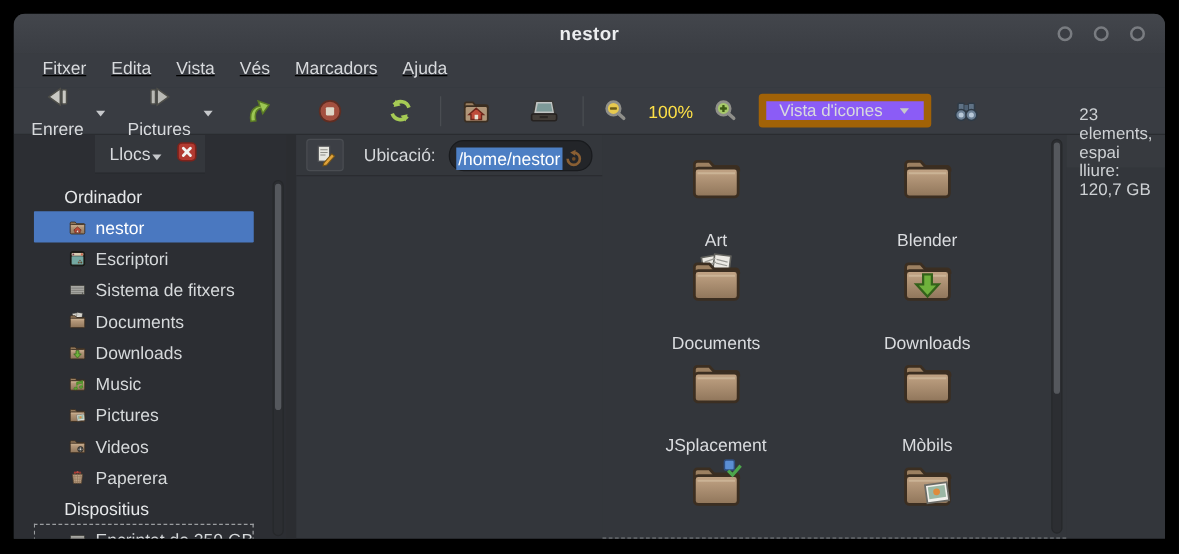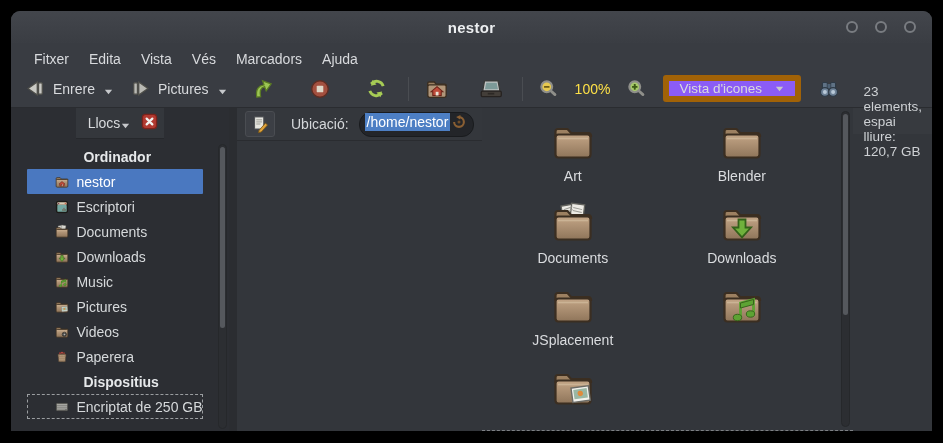--- a/index.html
+++ b/index.html
@@ -12,66 +12,66 @@
     display:flex; flex-direction:column;
   }
   
   .titlebar { height:32px; flex:0 0 32px; background:linear-gradient(#43464c,#3a3d43);
     display:flex; align-items:center; position:relative; }
   .title { position:absolute; left:0; right:0; text-align:center; color:#eceef0;
     font-size:15px; font-weight:bold; letter-spacing:.3px; }
   .winbtns { position:absolute; right:16px; top:0; height:32px; display:flex; align-items:center; gap:17px; }
   .winbtn { width:12px; height:12px; border-radius:50%; border:2px solid #797c81; background:#3a3d43; cursor:pointer; }
   
-  .menubar { height:27px; flex:0 0 27px; background:#393c42; display:flex; align-items:flex-end; padding-left:13px; }
+  .menubar { height:27px; flex:0 0 27px; background:#393c42; display:flex; align-items:flex-start; padding-left:13px;text-decoration:underline; }
   .menu-item { color:#d8dadd; font-size:14px; padding:3px 10px; cursor:default; }
   
   .toolbar { height:38px; flex:0 0 38px; background:#393c42; border-bottom:1px solid #2a2c30;
     display:flex; align-items:center; padding:0 8px; }
-  .tbtn { display:flex; align-items:center; gap:7px; padding:4px 6px; border-radius:3px; color:#d8dadd; font-size:14px; }
+  .tbtn { display:flex; align-items:center; gap:7px; padding:4px 6px; border-radius:3px; color:#d8dadd; font-size:14px;flex-direction:column; }
   .tbtn svg, .tbtn-icon svg { display:block; }
   .caret { width:11px; height:11px; display:inline-block; margin:0 10px 0 2px; }
   .tsep { width:1px; height:24px; background:#4a4d52; margin:0 9px; }
   .zoomlabel { color:#fde047; font-size:14px; margin:0 10px; }
   .combo { display:flex; align-items:center; gap:12px; height:27px; padding:0 10px;
     background:#8b5cf6; border:6px solid #a16207; border-radius:3px; color:#d8dadd; font-size:13.5px; margin:0 10px; }
   
   .content { flex:1; display:flex; min-height:0; }
   .sidebar { flex:0 0 218px; width:218px; background:#2c2e33; display:flex; flex-direction:column; position:relative;align-items:center; }
   .sidebar-header { height:31px; flex:0 0 31px; background:#34373c; border-bottom:1px solid #26282c;
     display:flex; align-items:center; padding:0 6px 0 12px; color:#d8dadd; font-size:14px; }
   .sidebar-header .spacer { flex:1; }
   .pane-caret { width:11px; height:11px; margin-right:10px; }
   .sidebar-list { flex:1; overflow:hidden; padding-top:5px; position:relative; }
   .srow { height:25px; display:flex; align-items:center; font-size:14px; color:#d6d9db;
     padding-left:27px; gap:6px; margin-right:10px; }
-  .srow.header { font-weight:bold; color:#e6e8ea; padding-left:24px;margin-left:32px; }
+  .srow.header { font-weight:normal; color:#e6e8ea; padding-left:24px; }
   .srow.selected { background:#4a78c0; color:#fff; border-radius:1px; }
   .srow.cut { outline:1px dashed #9a9da0; outline-offset:-1px; }
   .srow .sicon { width:16px; height:16px; flex:0 0 16px; }
   .srow .sicon svg { width:16px; height:16px; display:block; }
   .splitter { flex:0 0 8px; background:#2b2d31; cursor:col-resize; }
   
   .main { flex:1; display:flex; min-width:0; position:relative; }
   .pathbar { height:33px; flex:0 0 33px; background:#34373c; border-bottom:1px solid #2a2c30;
     display:flex; align-items:center; padding:0 8px; gap:10px; }
   .pathbtn { width:30px; height:26px; border:1px solid #4a4d52; border-radius:3px; background:#3c3f45;
     display:flex; align-items:center; justify-content:center; }
   .pathlabel { color:#d4d7da; font-size:14px; margin-left:6px; }
   .entry { flex:1; height:25px; background:#232529; border:1px solid #191b1e; border-radius:12px;
-    display:flex; align-items:flex-start; padding:0 5px; }
+    display:flex; align-items:flex-end; padding:0 5px; }
   .entry .seltext { background:#4d7fc4; color:#fff; font-size:14px; padding:1px 2px; }
   .entry .goicon { margin-left:auto; width:18px; height:18px; }
   
   .iconview { flex:1; position:relative; background:#33363b; border-bottom:1px dashed #7d8084; overflow:hidden; }
   .grid { display:flex; flex-wrap:wrap; padding:10px 0 0 6px; width:676px; }
   .cell { width:169px; height:82px; display:flex; flex-direction:column; align-items:center; cursor:default; }
   .cell .ficon { width:48px; height:48px; }
   .cell .ficon svg { width:48px; height:48px; display:block; }
-  .cell .flabel { margin-top:2px; font-size:14px; color:#dadcdf; text-align:left; }
+  .cell .flabel { margin-top:18px; font-size:14px; color:#dadcdf; text-align:left; }
   .vscroll { position:absolute; top:3px; bottom:3px; right:3px; width:9px; background:#2c2e32;
     border-radius:5px; border:1px solid #26282b; }
   .vscroll .handle { position:absolute; top:2px; left:1px; width:5px; height:64%; background:#55585d; border-radius:3px; }
   .sidebar .vscroll { top:36px; bottom:2px; right:2px; }
   
   .statusbar { height:26px; flex:0 0 26px; background:#373a3f; display:flex; align-items:center;
     padding:0 10px; color:#ced1d4; font-size:13.5px;justify-content:center; }
 </style>
 </head>
 <body>
@@ -265,20 +265,30 @@
                   <circle cx="27" cy="33" r="2.4" fill="#6b4f35"></circle>
                   <circle cx="33" cy="33" r="2.4" fill="#5d442c"></circle>
                   <circle cx="30" cy="28" r="1.6" fill="#7c2f2f"></circle>
                 </svg>
               </span>
               <span>Escriptori</span>
             </div>
             <div class="srow">
               <span class="sicon">
                 <svg viewBox="0 0 48 48">
+                  <rect x="7" y="13" width="34" height="22" rx="3" fill="#a7a7a2" stroke="#3f3f3b" stroke-width="2.2"></rect>
+                  <path d="M9 19.5 h30 M9 25 h30 M9 30.5 h30" stroke="#6e6e69" stroke-width="1.6"></path>
+                  <circle cx="36" cy="31.5" r="1.6" fill="#4e4e4a"></circle>
+                </svg>
+              </span>
+              <span>Sistema de fitxers</span>
+            </div>
+            <div class="srow">
+              <span class="sicon">
+                <svg viewBox="0 0 48 48">
                   <defs>
                     <linearGradient id="fgrad" x1="0" y1="0" x2="0" y2="1">
                       <stop offset="0" stop-color="#c3a586"></stop>
                       <stop offset="1" stop-color="#8f755a"></stop>
                     </linearGradient>
                   </defs>
                   <g stroke="#63635e" stroke-width="1.3" fill="#eceae4">
                     <rect x="13" y="5" width="13" height="13" transform="rotate(-10 19 11)"></rect>
                     <rect x="22" y="4" width="13" height="13" transform="rotate(7 28 10)"></rect>
                   </g>
@@ -558,20 +568,36 @@
                   <svg viewBox="0 0 48 48">
                     <defs>
                       <linearGradient id="fgrad" x1="0" y1="0" x2="0" y2="1">
                         <stop offset="0" stop-color="#c3a586"></stop>
                         <stop offset="1" stop-color="#8f755a"></stop>
                       </linearGradient>
                     </defs>
                     <path d="M6.5 18 v-4.5 a2.5 2.5 0 0 1 2.5-2.5 h9.5 l3.5 4 h17.5 a2.5 2.5 0 0 1 2.5 2.5 v.5 z" fill="#9c8061" stroke="#3b2e21" stroke-width="2.2"></path>
                     <rect x="6.5" y="16.5" width="35" height="23" rx="3" fill="url(#fgrad)" stroke="#3b2e21" stroke-width="2.2"></rect>
                     <path d="M9 20.5 h30" stroke="#d9c6a8" stroke-width="1.6" opacity="0.55"></path>
+                  </svg>
+                </span>
+                <div class="flabel">Mòbils</div>
+              </div>
+              <div class="cell">
+                <span class="ficon">
+                  <svg viewBox="0 0 48 48">
+                    <defs>
+                      <linearGradient id="fgrad" x1="0" y1="0" x2="0" y2="1">
+                        <stop offset="0" stop-color="#c3a586"></stop>
+                        <stop offset="1" stop-color="#8f755a"></stop>
+                      </linearGradient>
+                    </defs>
+                    <path d="M6.5 18 v-4.5 a2.5 2.5 0 0 1 2.5-2.5 h9.5 l3.5 4 h17.5 a2.5 2.5 0 0 1 2.5 2.5 v.5 z" fill="#9c8061" stroke="#3b2e21" stroke-width="2.2"></path>
+                    <rect x="6.5" y="16.5" width="35" height="23" rx="3" fill="url(#fgrad)" stroke="#3b2e21" stroke-width="2.2"></rect>
+                    <path d="M9 20.5 h30" stroke="#d9c6a8" stroke-width="1.6" opacity="0.55"></path>
                     <g stroke="#38641c" stroke-width="1">
                       <path d="M22.5 35.5 V21 l13 -3.5 V32" fill="none" stroke="#5da333" stroke-width="2.8"></path>
                       <path d="M22.5 21 l13 -3.5 v5 l-13 3.5 z" fill="#5da333"></path>
                       <ellipse cx="19.5" cy="35.5" rx="4.2" ry="3.2" fill="#5da333"></ellipse>
                       <ellipse cx="32.5" cy="32" rx="4.2" ry="3.2" fill="#5da333"></ellipse>
                     </g>
                   </svg>
                 </span>
               </div>
               <div class="cell">

